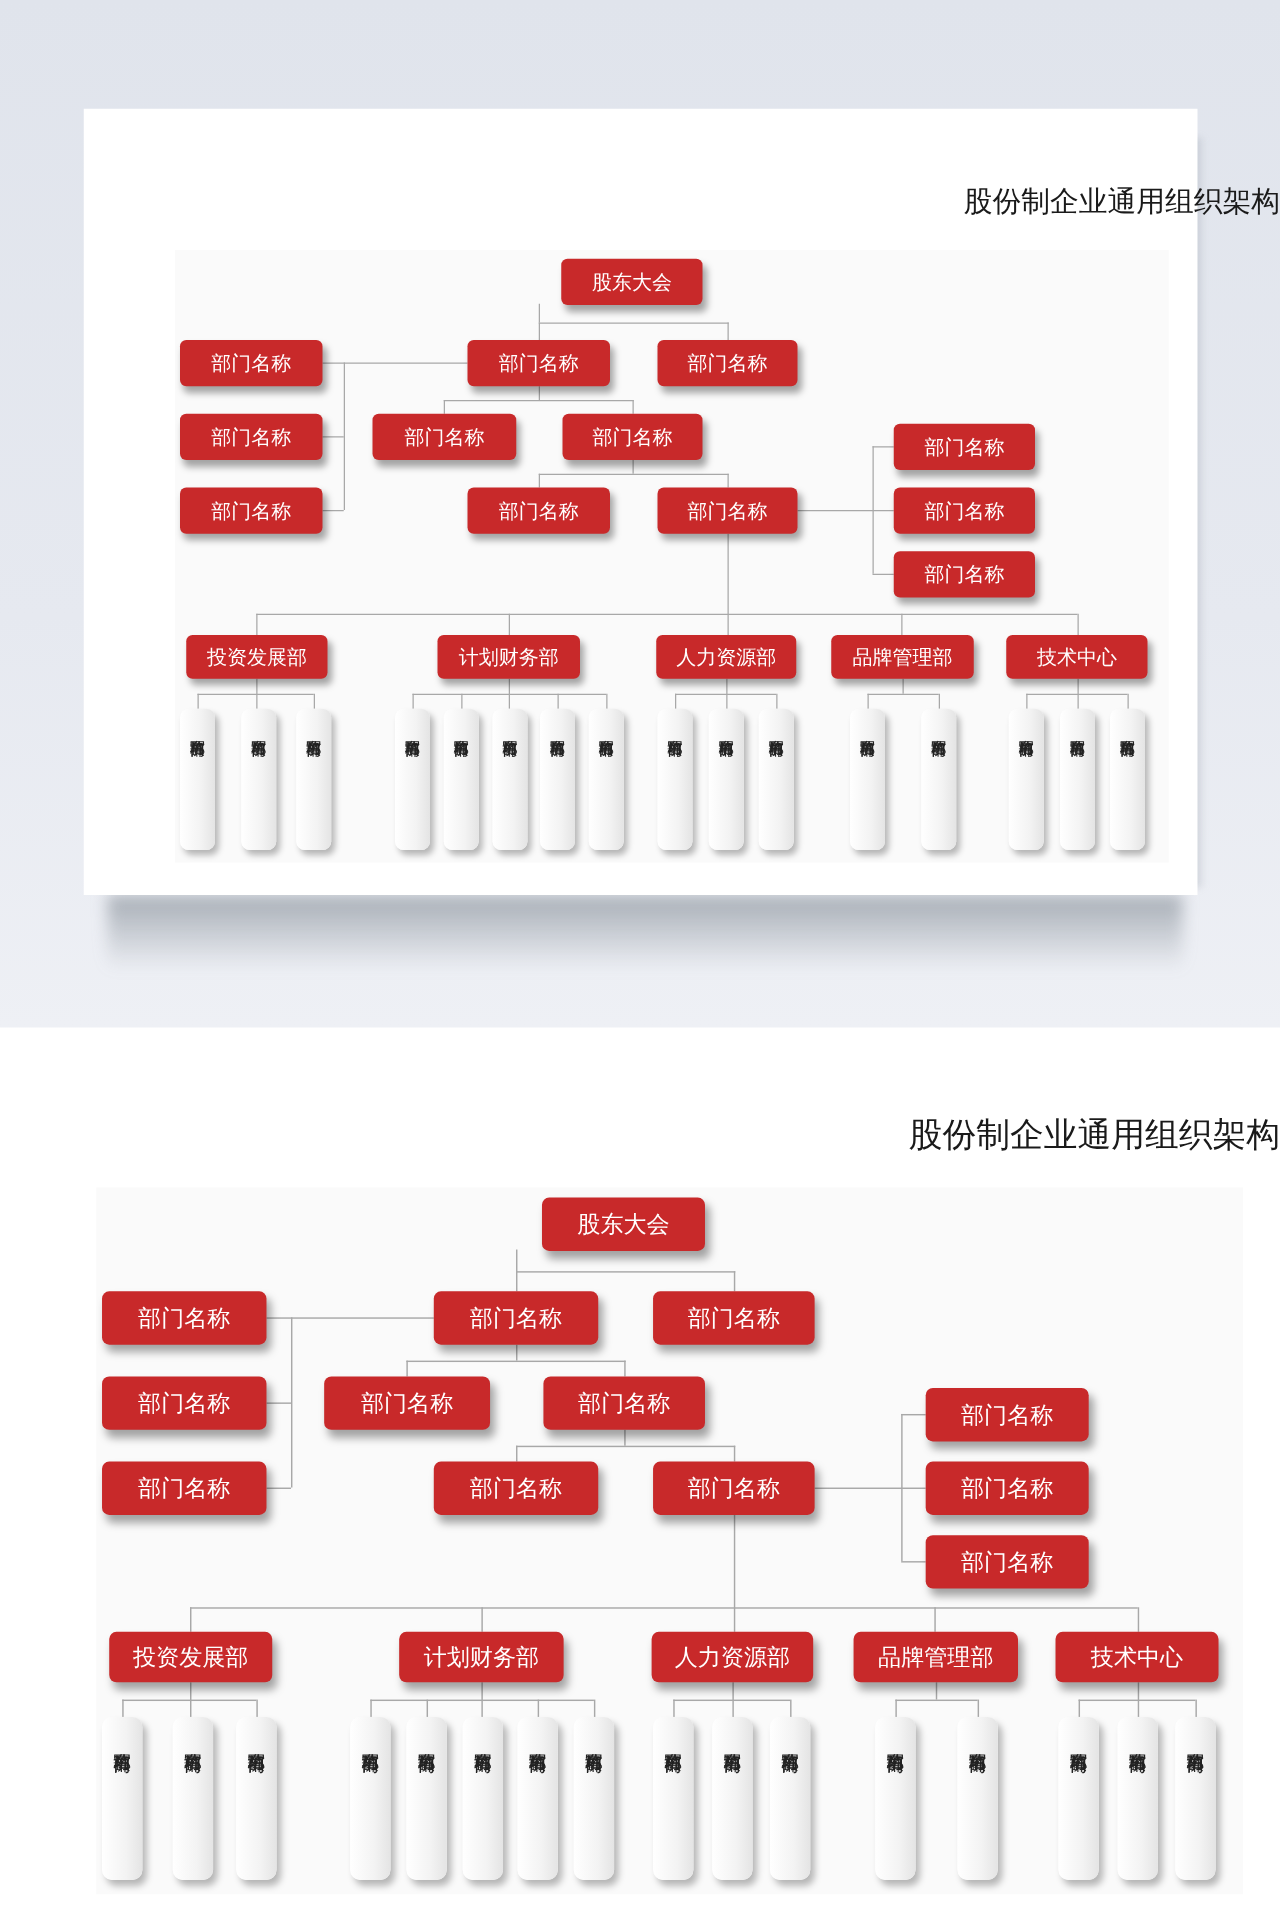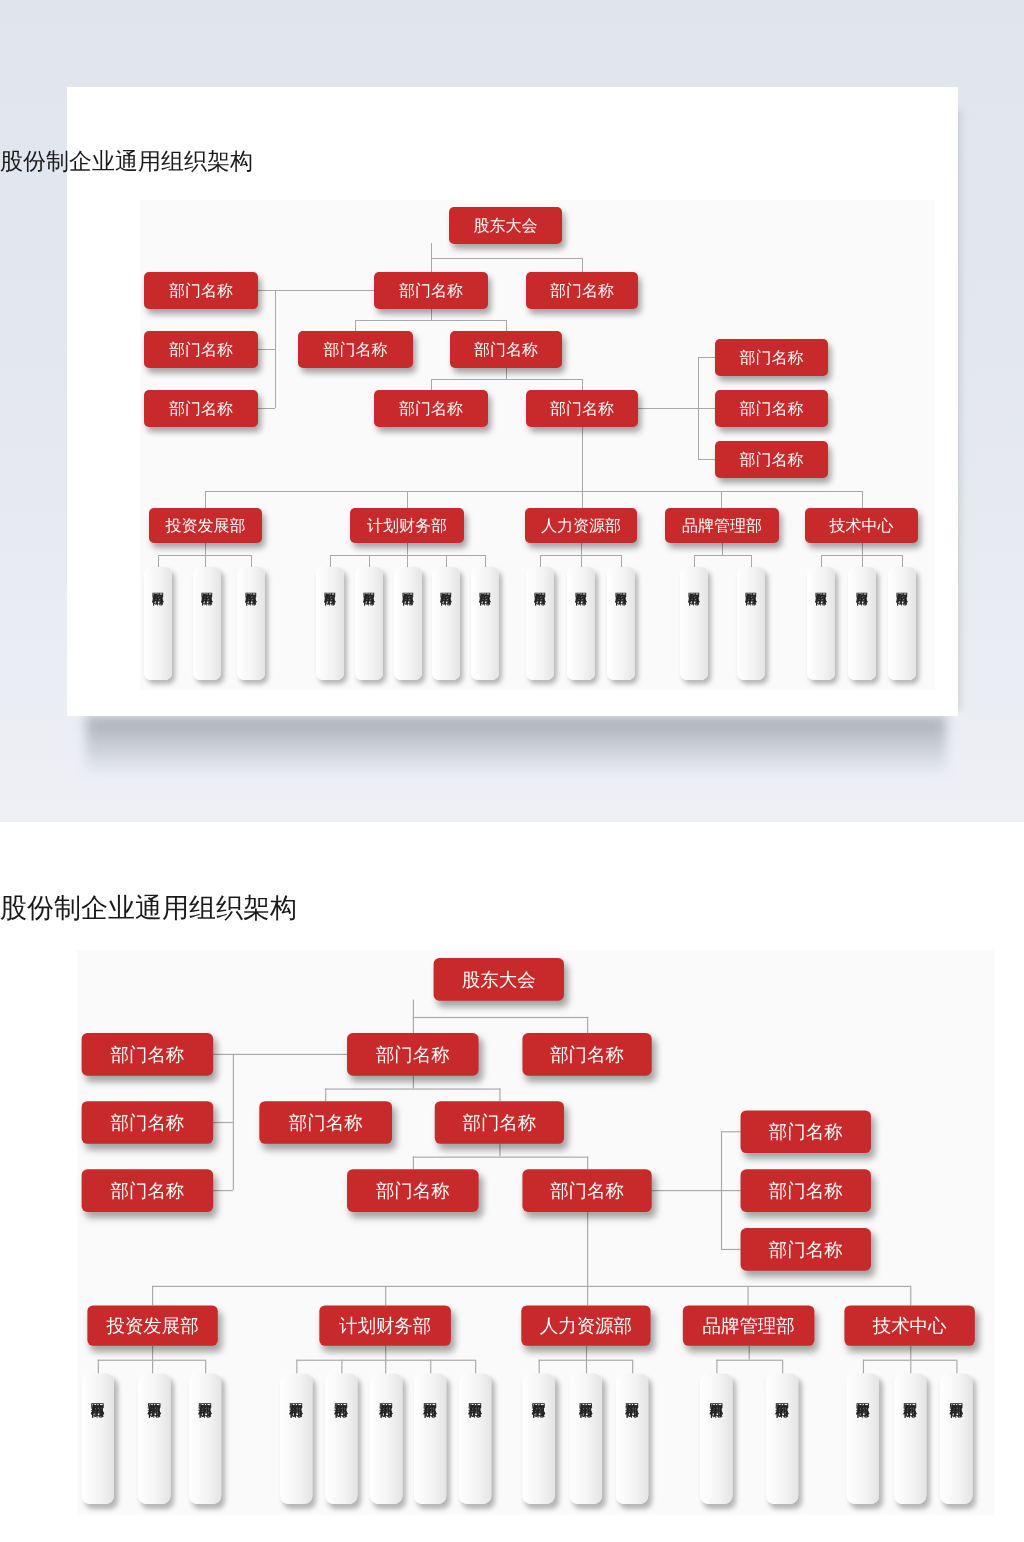--- a/index.html
+++ b/index.html
@@ -1,21 +1,21 @@
 <!DOCTYPE html>
 <html><head>
 <meta charset="utf-8">
 <style>
   html,body{margin:0;padding:0;}
   body{width:1024px;height:1542px;position:relative;background:#ffffff;overflow:hidden;font-family:"DejaVu Sans","Liberation Sans",sans-serif;}
   .top-bg{position:absolute;left:0;top:0;width:1024px;height:822px;background:linear-gradient(180deg,#e0e4ec 0%,#e6e9f0 60%,#eef0f5 100%);}
   .card-shadow{position:absolute;left:86px;top:716px;width:860px;height:60px;background:linear-gradient(180deg,rgba(110,120,130,0.55),rgba(200,205,215,0) 100%);filter:blur(6px);}
   .card-side-shadow{position:absolute;left:950px;top:110px;width:14px;height:600px;background:linear-gradient(90deg,rgba(120,128,140,0.45),rgba(120,128,140,0));filter:blur(3px);}
   .card{position:absolute;left:67px;top:87px;width:891px;height:629px;background:#ffffff;}
-  .title{position:absolute;left:0;width:100%;text-align:left;color:#1a1a1a;}
+  .title{position:absolute;left:0;width:100%;text-align:right;color:#1a1a1a;}
   .chart{position:absolute;width:800px;height:500px;transform-origin:0 0;}
   .chart-area{position:absolute;left:0;top:0;width:795px;height:490px;background:#fafafa;}
   .box{position:absolute;background:#c8292a;color:#fff;border-radius:5px;text-align:center;box-shadow:3px 5px 6px rgba(0,0,0,0.35);font-size:16px;line-height:37px;height:37px;}
   .dept{height:35px;line-height:35px;font-size:16px;}
   .sub{position:absolute;width:28px;height:113px;border-radius:7px;background:linear-gradient(90deg,#ffffff 0%,#f3f3f3 60%,#e4e4e4 100%);box-shadow:3px 4px 5px rgba(0,0,0,0.28);color:#222;font-size:12px;display:flex;justify-content:center;padding-top:16px;box-sizing:border-box;}
   .sub span{writing-mode:vertical-rl;text-orientation:upright;letter-spacing:0;line-height:14px;}
   .ln{position:absolute;background:#a8a8a8;}
   .h{height:1px;}
   .v{width:1px;}
 </style>

